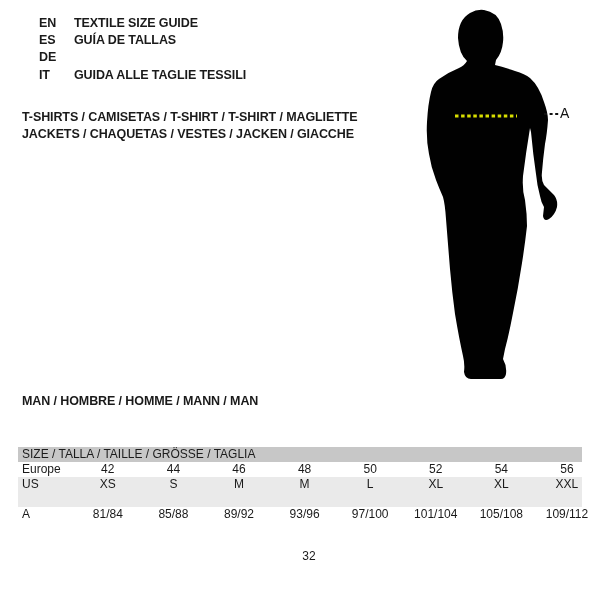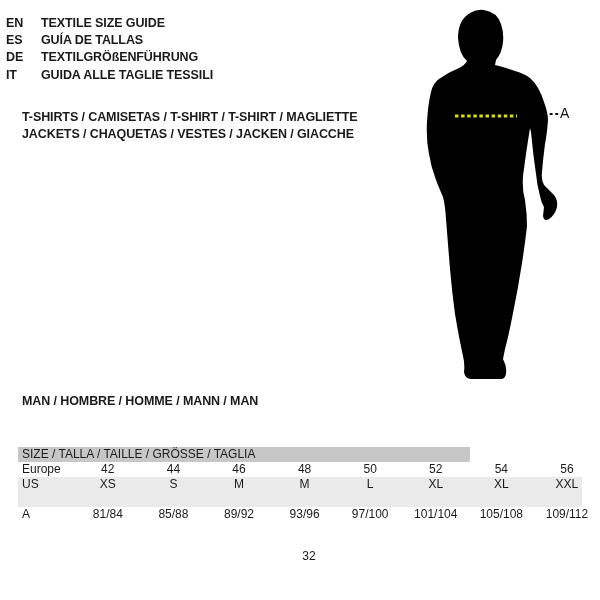--- a/index.html
+++ b/index.html
@@ -1,34 +1,34 @@
 <!DOCTYPE html>
 <html><head>
 <meta charset="utf-8">
 <style>
   html,body{margin:0;padding:0;background:#ffffff;}
   .page{
     position:relative;width:600px;height:600px;background:#ffffff;
     font-family:"Liberation Sans",sans-serif;color:#1a1a1a;overflow:hidden;
   }
   
-  .lang-list{position:absolute;left:6px;top:15px;font-size:12.5px;font-weight:bold;line-height:17.2px;letter-spacing:-0.1px;}
+  .lang-list{position:absolute;left:39px;top:15px;font-size:12.5px;font-weight:bold;line-height:17.2px;letter-spacing:-0.1px;}
   .lang-row{display:flex;}
   .lang-code{width:35px;flex:0 0 35px;}
   
   .categories{position:absolute;left:22px;top:109px;font-size:12.5px;font-weight:bold;line-height:17.2px;letter-spacing:-0.1px;}
   
   .figure{position:absolute;left:403px;top:4px;width:180px;height:392px;}
   .figure svg{position:absolute;left:0;top:0;}
   .measure-label{position:absolute;left:157px;top:101px;font-size:14px;font-weight:400;color:#111;}
   
   .section-title{position:absolute;left:22px;top:394px;font-size:12.5px;font-weight:bold;letter-spacing:-0.1px;}
   
   .size-table{position:absolute;left:18px;top:447px;width:582px;font-size:12px;line-height:15px;}
-  .t-header{height:15px;width:452px;box-sizing:border-box;padding-left:4px;color:#1c1c1c;}
+  .t-header{height:15px;width:564px;box-sizing:border-box;padding-left:4px;color:#1c1c1c;}
   .t-row{display:flex;height:15px;width:582px;}
   .t-label{flex:0 0 57px;box-sizing:border-box;padding-left:4px;}
   .t-cell{flex:0 0 65.6px;text-align:center;}
   
   .legend{position:absolute;left:22px;top:546px;font-size:12.5px;font-weight:bold;letter-spacing:-0.1px;}
 </style>
 </head>
 <body>
 
 <div class="page">
@@ -37,21 +37,20 @@
     <div class="lang-row">
       <span class="lang-code">EN</span>
       <span class="lang-label">TEXTILE SIZE GUIDE</span>
     </div>
     <div class="lang-row">
       <span class="lang-code">ES</span>
       <span class="lang-label">GUÍA DE TALLAS</span>
     </div>
     <div class="lang-row">
       <span class="lang-code">DE</span>
-      <span class="lang-label">TEXTILGRÖßENFÜHRUNG</span>
     </div>
     <div class="lang-row">
       <span class="lang-code">IT</span>
       <span class="lang-label">GUIDA ALLE TAGLIE TESSILI</span>
     </div>
   </div>
 
   <div class="categories">
     <div>T-SHIRTS / CAMISETAS / T-SHIRT / T-SHIRT / MAGLIETTE</div>
     <div>JACKETS / CHAQUETAS / VESTES / JACKEN / GIACCHE</div>

